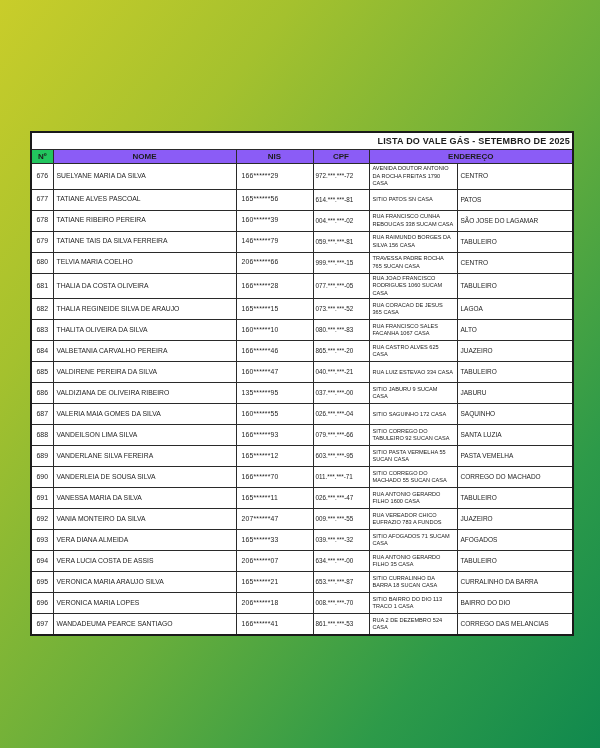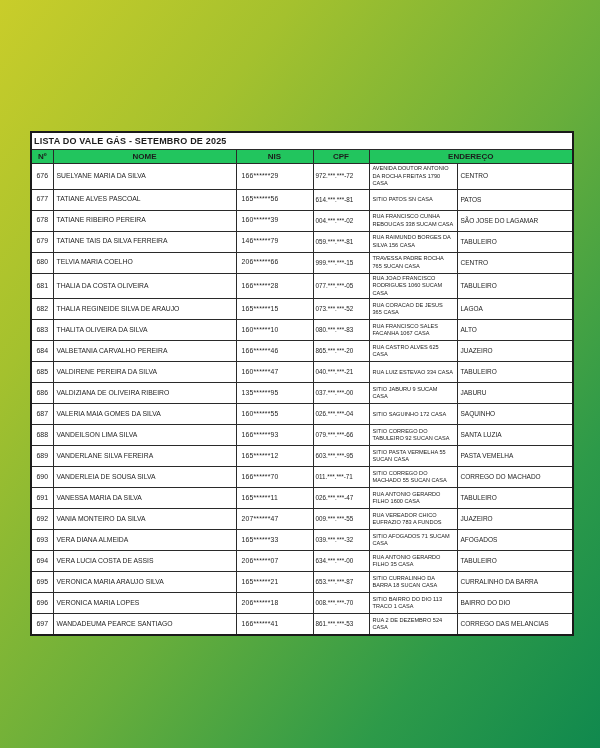--- a/index.html
+++ b/index.html
@@ -27,27 +27,27 @@
     border: 2px solid #1a1a1a;
   }
   .gas-table th, .gas-table td {
     border: 1px solid #2a2a2a;
     color: #1c1c1c;
     overflow: hidden;
   }
   th.title-cell {
     font-size: 9px;
     font-weight: bold;
-    text-align: left;
+    text-align: right;
     padding: 3px 2px;
     letter-spacing: 0.2px;
     background: #ffffff;
   }
   tr.cols th {
-    background: #22c55e;
+    background: #8b5cf6;
     font-size: 8px;
     font-weight: bold;
     text-align: center;
     padding: 2px 1px;
   }
   tr.cols th.c-num { background: #22c55e; }
   .gas-table td {
     font-size: 6.5px;
     padding: 1px 3px;
     height: 18px;

